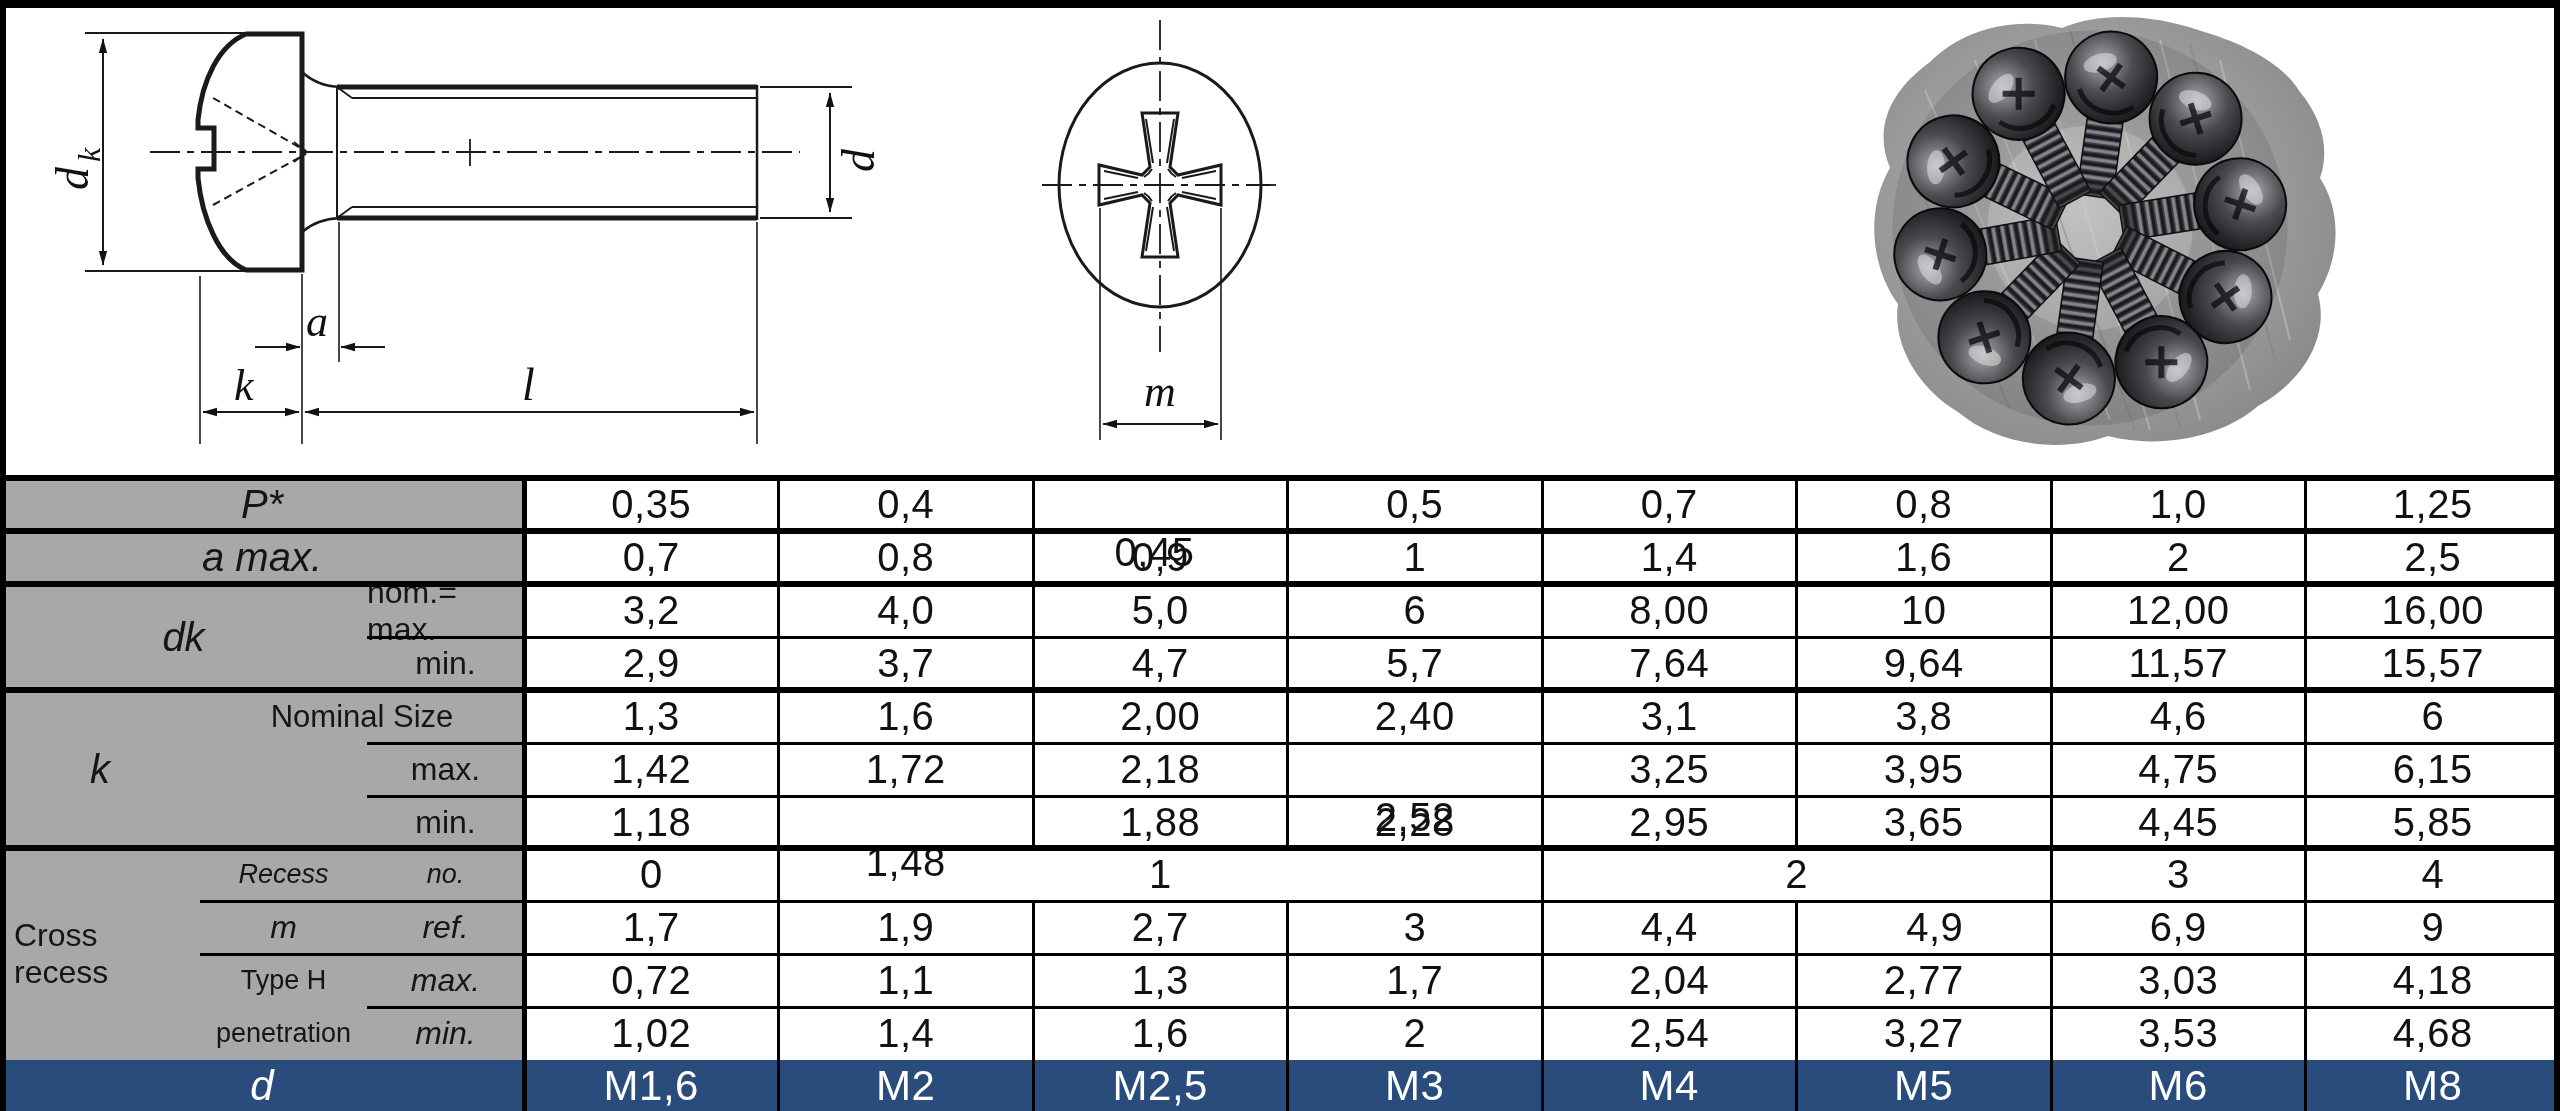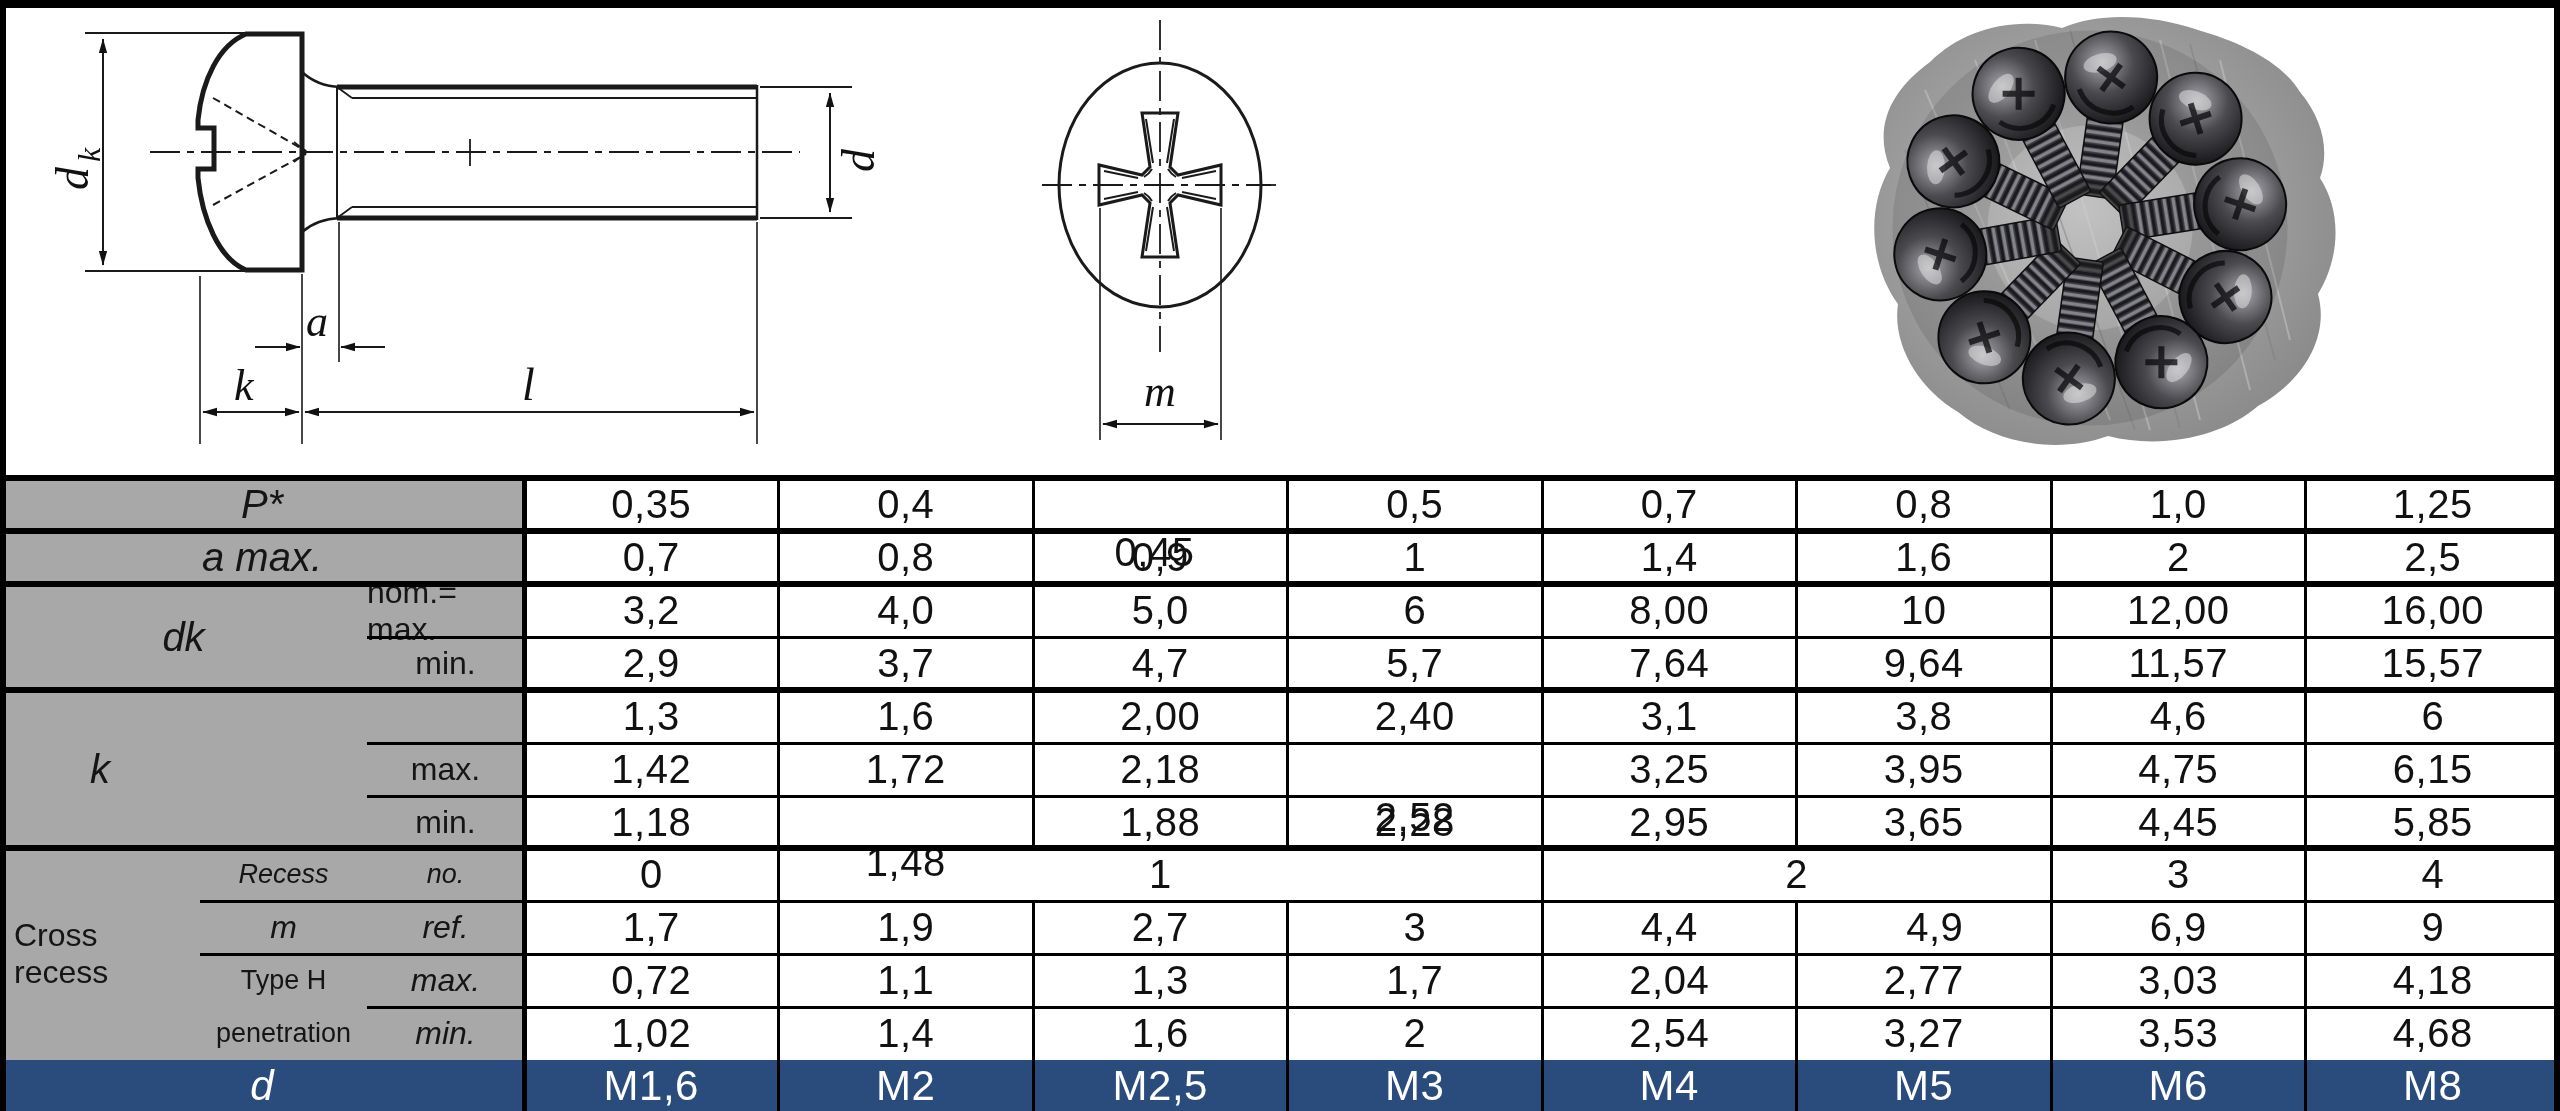--- a/index.html
+++ b/index.html
@@ -180,20 +180,21 @@
 
   <div class="bg" style="left:0;top:478px;width:524px;height:582px;background:#a8a8a8"></div>
   <div class="bg" style="left:0;top:1060px;width:2560px;height:51px;background:#294c7d"></div>
 
   <div class="lab it f40" style="left:0;top:478px;width:524px;height:53px">P*</div>
   <div class="lab it f40" style="left:0;top:531px;width:524px;height:53px">a max.</div>
   <div class="lab it f40" style="left:0;top:584px;width:367px;height:106px">dk</div>
   <div class="lab f29" style="left:367px;top:584px;width:157px;height:53px">nom.= max.</div>
   <div class="lab f29" style="left:367px;top:637px;width:157px;height:53px">min.</div>
   <div class="lab it f40" style="left:0;top:690px;width:200px;height:158px">k</div>
+  <div class="lab f31" style="left:200px;top:690px;width:324px;height:53px">Nominal Size</div>
   <div class="lab f29" style="left:367px;top:743px;width:157px;height:53px">max.</div>
   <div class="lab f29" style="left:367px;top:796px;width:157px;height:52px">min.</div>
   <div class="lab f29 left" style="left:0;top:848px;width:200px;height:212px">Cross recess</div>
   <div class="lab it f27" style="left:200px;top:848px;width:167px;height:53px">Recess</div>
   <div class="lab it f27" style="left:367px;top:848px;width:157px;height:53px">no.</div>
   <div class="lab it f29" style="left:200px;top:901px;width:167px;height:53px">m</div>
   <div class="lab it f29" style="left:367px;top:901px;width:157px;height:53px">ref.</div>
   <div class="lab f27" style="left:200px;top:954px;width:167px;height:53px">Type H</div>
   <div class="lab it f29" style="left:367px;top:954px;width:157px;height:53px">max.</div>
   <div class="lab f27" style="left:200px;top:1007px;width:167px;height:53px">penetration</div>

